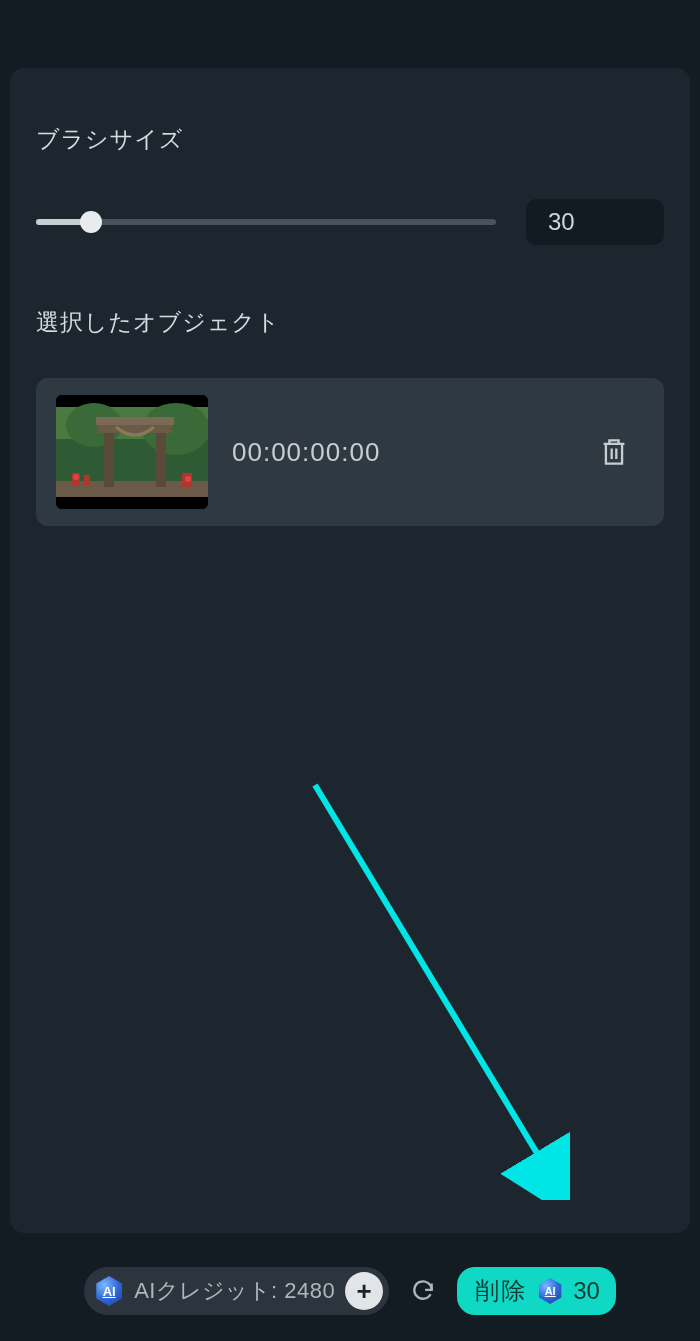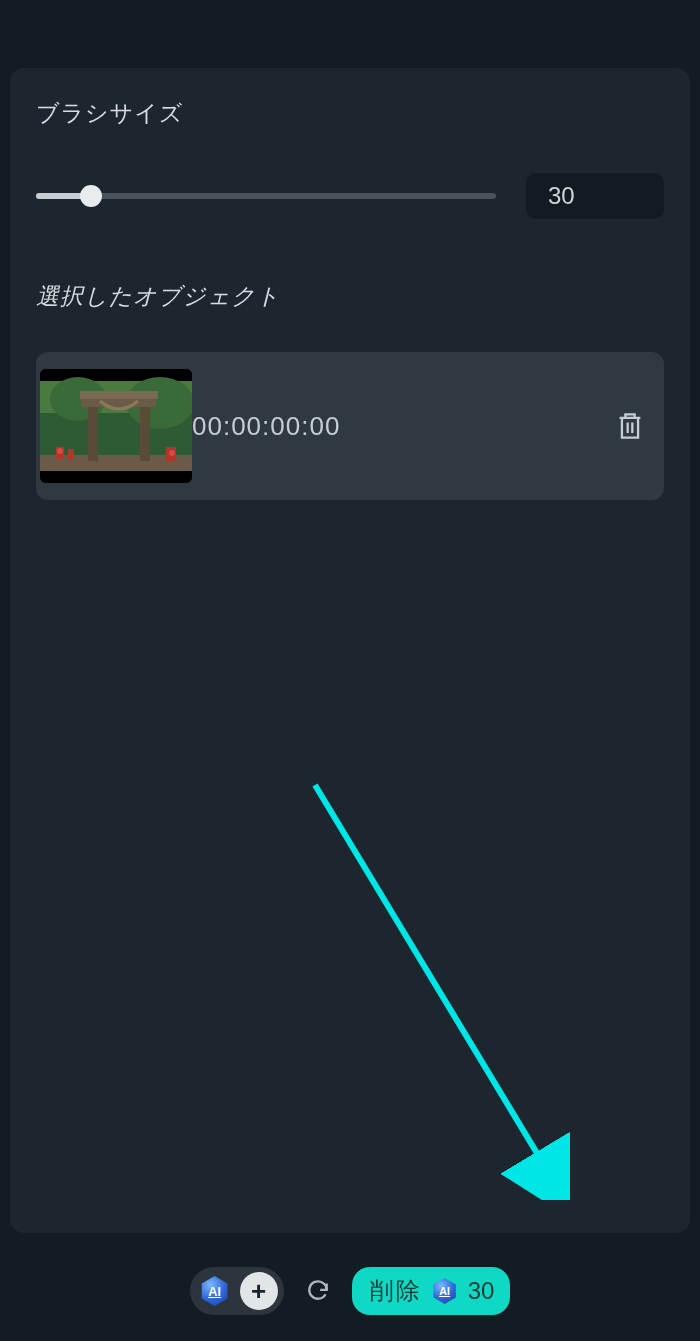--- a/index.html
+++ b/index.html
@@ -20,20 +20,21 @@
     height: 1165px;
     background: #1d262e;
     border-radius: 14px;
     padding: 30px 26px;
   }
   .section-title {
     font-size: 23px;
     color: #d6dbdf;
     font-weight: 400;
     letter-spacing: 1px;
+    margin-top: 26px;
   }
   .slider-row {
     display: flex;
     align-items: center;
     margin-top: 44px;
     gap: 30px;
   }
   .slider-wrap {
     position: relative;
     flex: 1;
@@ -70,29 +71,30 @@
     width: 138px;
     height: 46px;
     background: #131b22;
     border-radius: 10px;
     display: flex;
     align-items: center;
     padding-left: 22px;
     font-size: 24px;
     color: #cfd5d9;
   }
-  .section-title.objects { margin-top: 62px; font-style: italic; }
+  .section-title.objects { margin-top: 62px; }
   .object-row {
     margin-top: 40px;
     background: #2f3942;
     border-radius: 12px;
     height: 148px;
     display: flex;
     align-items: center;
-    padding: 4px;
+    padding: 20px;
+    gap: 24px;
   }
   .thumb {
     width: 152px;
     height: 114px;
     border-radius: 6px;
     background: #000;
     overflow: hidden;
     position: relative;
     flex-shrink: 0;
   }
@@ -258,20 +260,21 @@
   </defs>
   <line x1="5" y1="5" x2="248" y2="408" stroke="#00e5e5" stroke-width="6" marker-end="url(#ah)"></line>
 </svg>
 
 <div class="bottom">
   <div class="credits-pill">
     <div class="ai-badge">
       <div class="gem"></div>
       <div class="txt">AI</div>
     </div>
+    <div class="credits-text">AIクレジット: 2480</div>
     <div class="plus-btn">+</div>
   </div>
   <div class="refresh-btn">
     <svg viewBox="0 0 24 24">
       <path d="M20 11 A8 8 0 1 0 19 15"></path>
       <polyline points="20,5 20,11 14,11"></polyline>
     </svg>
   </div>
   <div class="delete-btn">
     <span class="delete-label">削除</span>

